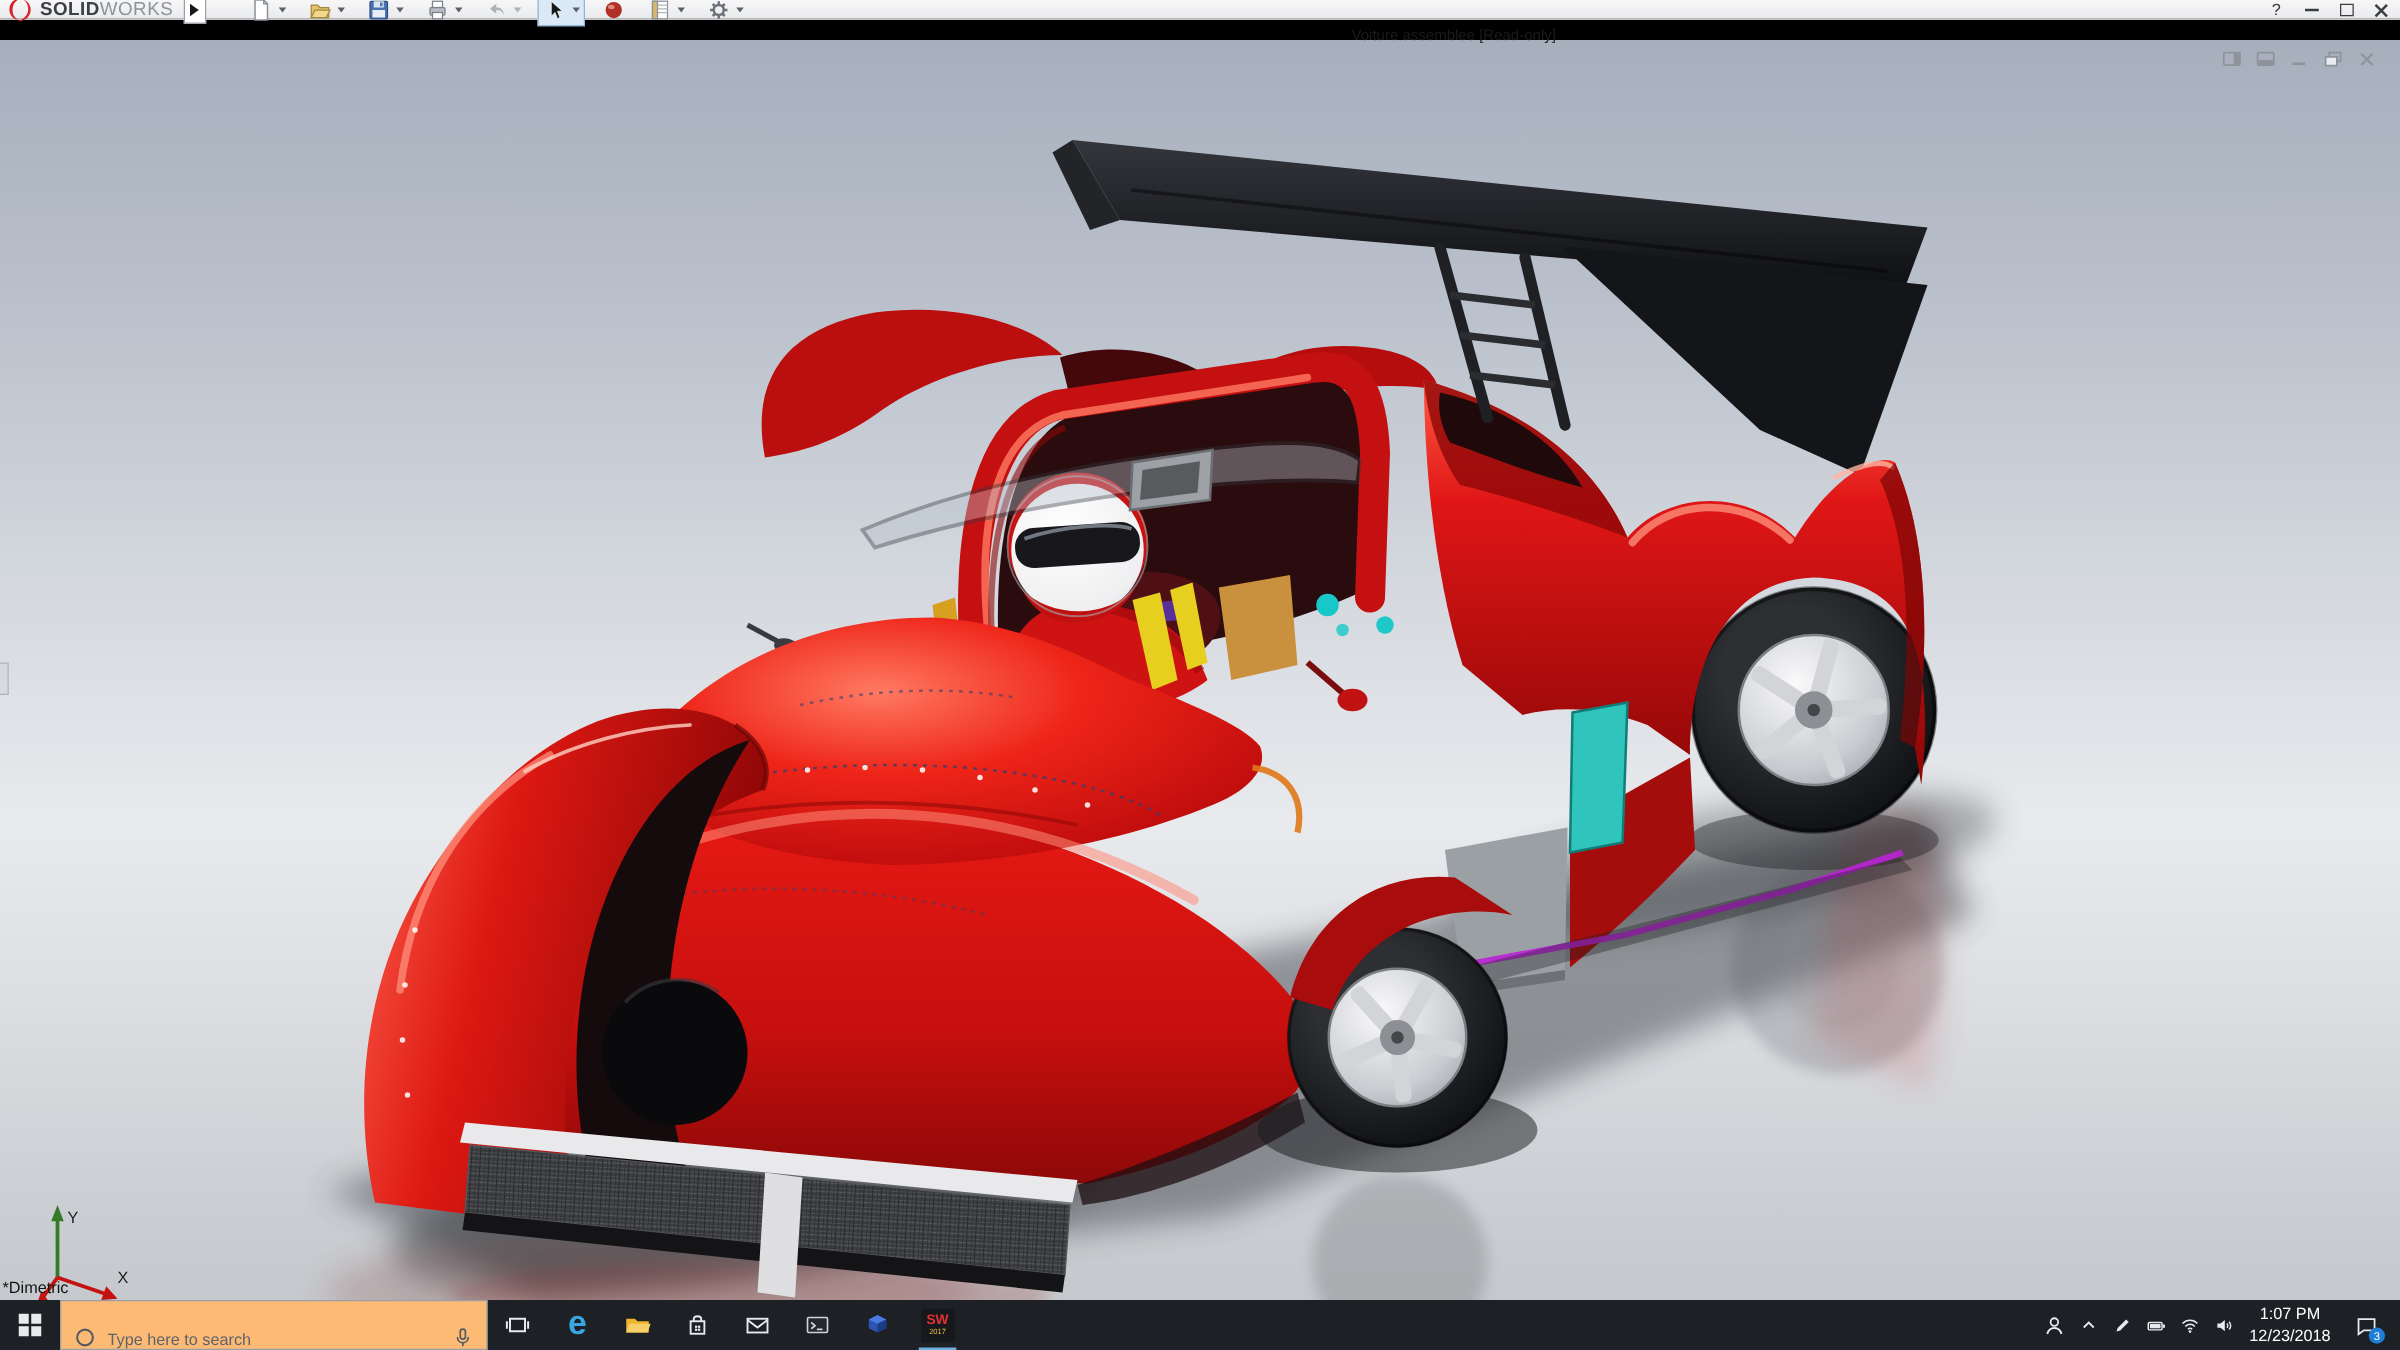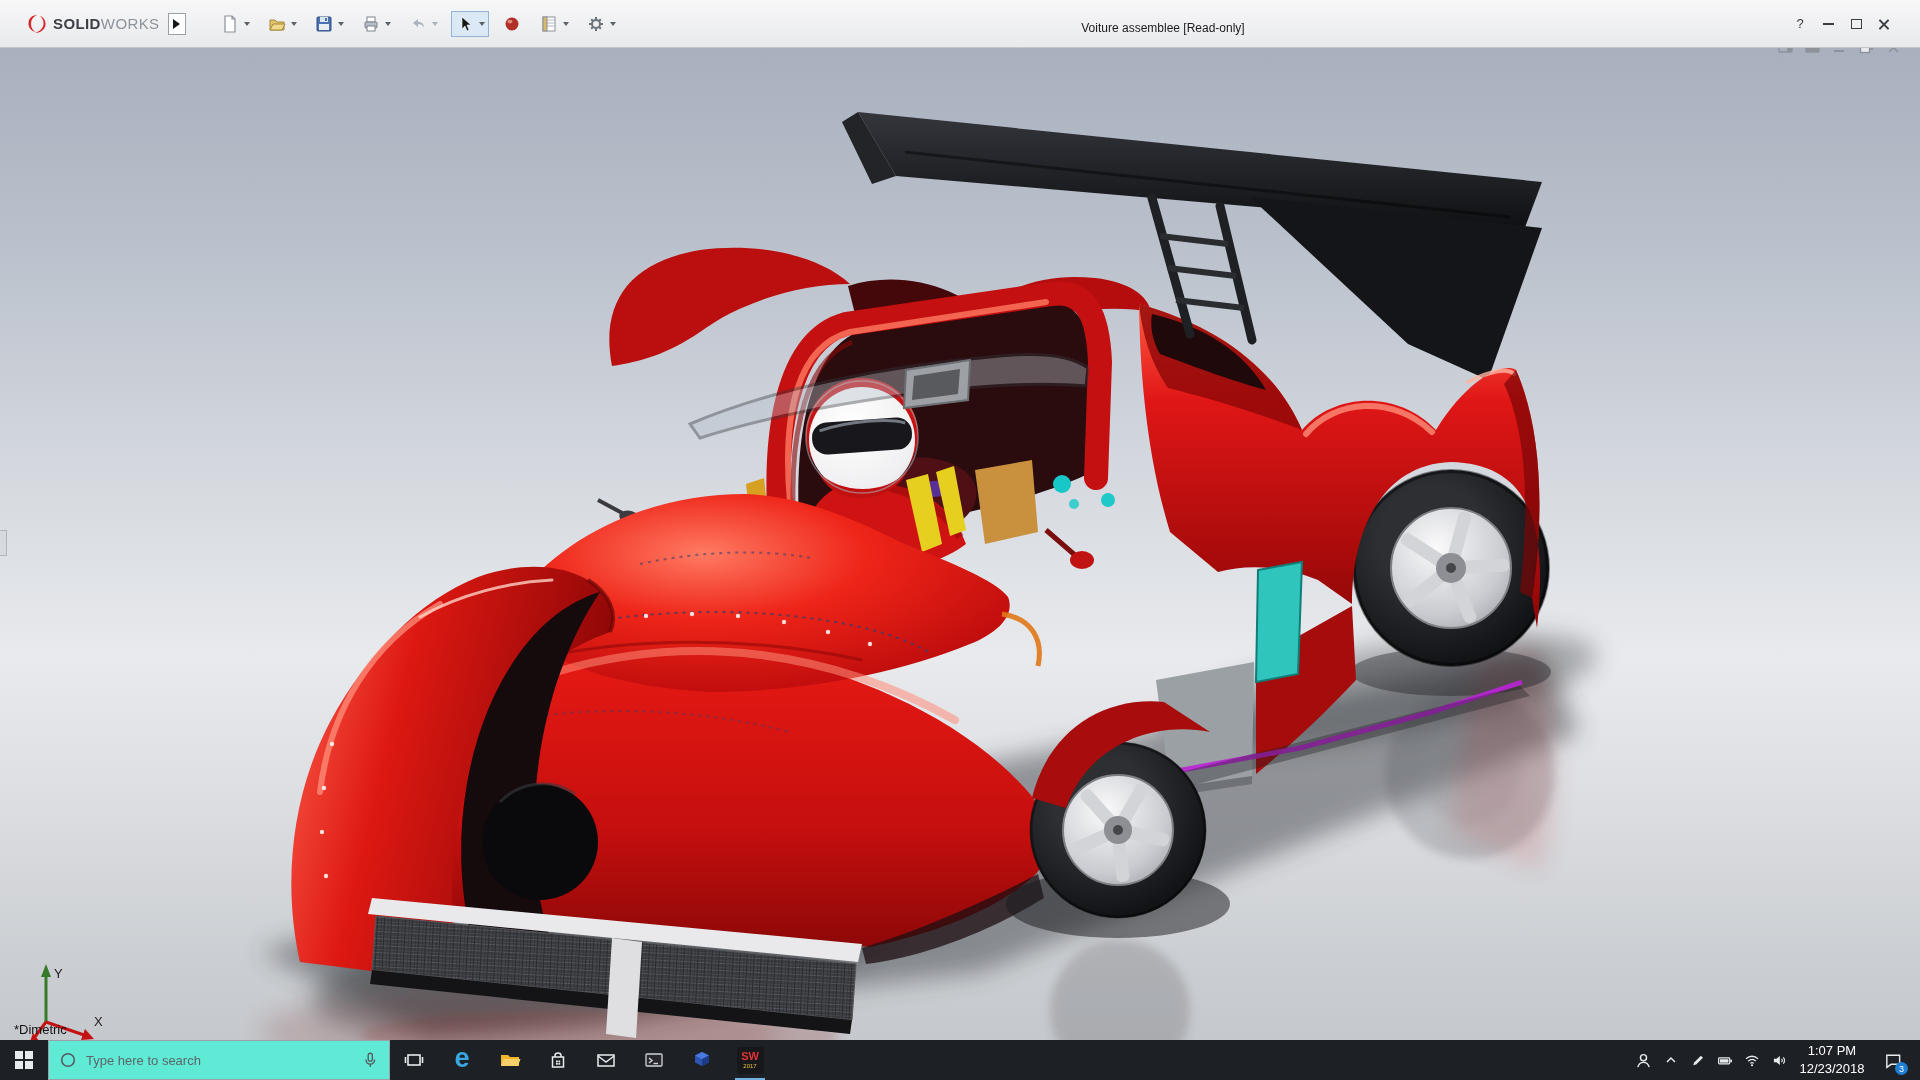--- a/index.html
+++ b/index.html
@@ -1,23 +1,23 @@
 <!DOCTYPE html>
 <html><head>
 <meta charset="utf-8">
 <style>
   * { margin:0; padding:0; box-sizing:border-box; }
   html,body { width:1920px; height:1080px; overflow:hidden;
     font-family:"Liberation Sans","DejaVu Sans",sans-serif; background:#000; }
   .screen { position:relative; width:1920px; height:1080px; overflow:hidden; }
 
   
-  .titlebar { position:absolute; top:0; left:0; right:0; height:48px;
+  .titlebar { position:absolute; top:0; left:0; right:0; height:16px;
     background:linear-gradient(#f7f7f8,#e9eaec); border-bottom:1px solid #c5c7cb;
-    display:flex; align-items:center; padding:0 22px; z-index:30; }
+    display:flex; align-items:center; padding:0 1px; z-index:30; }
   .logo { display:flex; align-items:center; gap:5px; padding:0 8px 0 4px; }
   .logo-text { font-size:15px; letter-spacing:.4px; color:#3c4046; }
   .logo-solid { font-weight:700; }
   .logo-works { font-weight:400; color:#8d939b; }
   .expand-btn { width:18px; height:22px; display:flex; align-items:center; justify-content:center;
     border:1px solid #9aa0a8; background:#fff; margin-right:30px; }
   .tri-right { width:0; height:0; border-top:5px solid transparent; border-bottom:5px solid transparent; border-left:7px solid #17181a; }
   .tb { display:flex; align-items:center; gap:4px; background:transparent;
     border:1px solid transparent; padding:2px 3px; margin-right:9px; cursor:default; }
   .tb.pressed { border-color:#8fb6d9; background:#dbe9f6; }
@@ -32,31 +32,31 @@
   .ico-close { position:relative; width:12px; height:12px; }
   .ico-close span { position:absolute; left:5px; top:0; width:2px; height:13px; background:#3a3d42; }
   .ico-close .a { transform:rotate(45deg); } .ico-close .b { transform:rotate(-45deg); }
 
   
   .viewport { position:absolute; top:32px; left:0; width:1920px; height:1008px;
     background:linear-gradient(180deg,#a7afbd 0%,#b9c0cb 20%,#d5d9df 44%,#e8eaed 62%,#dddfe3 75%,#cbced2 92%,#c5c8cc 100%); }
   .scene { position:absolute; inset:0; width:100%; height:100%; }
   .child-controls { position:absolute; top:8px; right:18px; display:flex; gap:10px; z-index:6; }
   .cc { width:17px; height:15px; display:flex; align-items:center; justify-content:center; }
-  .view-label { position:absolute; left:14px; bottom:3px; font-size:13px; color:#121212; z-index:6; }
+  .view-label { position:absolute; left:2px; bottom:3px; font-size:13px; color:#121212; z-index:6; }
   .edge-handle { position:absolute; left:0; top:498px; width:7px; height:26px;
     background:#d6dade; border:1px solid #a9afb6; border-left:none; opacity:.85; z-index:6; }
 
   
   .taskbar { position:absolute; left:0; bottom:0; width:1920px; height:40px; background:#1d2025;
     display:flex; align-items:stretch; z-index:40; }
   .start { width:48px; display:flex; align-items:center; justify-content:center; }
   .winlogo { display:grid; grid-template-columns:8px 8px; grid-template-rows:8px 8px; gap:2px; }
   .winlogo span { background:#e7ebee; }
-  .searchbox { width:342px; background:#5eead4; border:1px solid #9aa0a6; display:flex; align-items:center;
+  .searchbox { width:342px; background:#fdba74; border:1px solid #9aa0a6; display:flex; align-items:flex-end;
     padding:0 10px; gap:9px; }
   .searchbox input { flex:1; border:none; outline:none; font-size:13px; color:#4a4e54; background:transparent;
     font-family:"Liberation Sans","DejaVu Sans",sans-serif; }
   .searchbox input::placeholder { color:#5f646b; opacity:1; }
   .tb-app { width:48px; display:flex; align-items:center; justify-content:center; position:relative; }
   .tb-app.running::after { content:""; position:absolute; bottom:0; left:9px; right:9px; height:2px; background:#6fb2e2; }
   .edge-e { font-size:27px; font-weight:700; color:#38a6e0; line-height:1; transform:translateY(-2px); }
   .sw-tile { width:27px; height:27px; background:#17181c; border-radius:2px; display:flex; flex-direction:column;
     align-items:center; justify-content:center; line-height:1; gap:1px;text-align:right; }
   .sw-tile .l1 { color:#e23333; font-weight:700; font-size:11px; }

